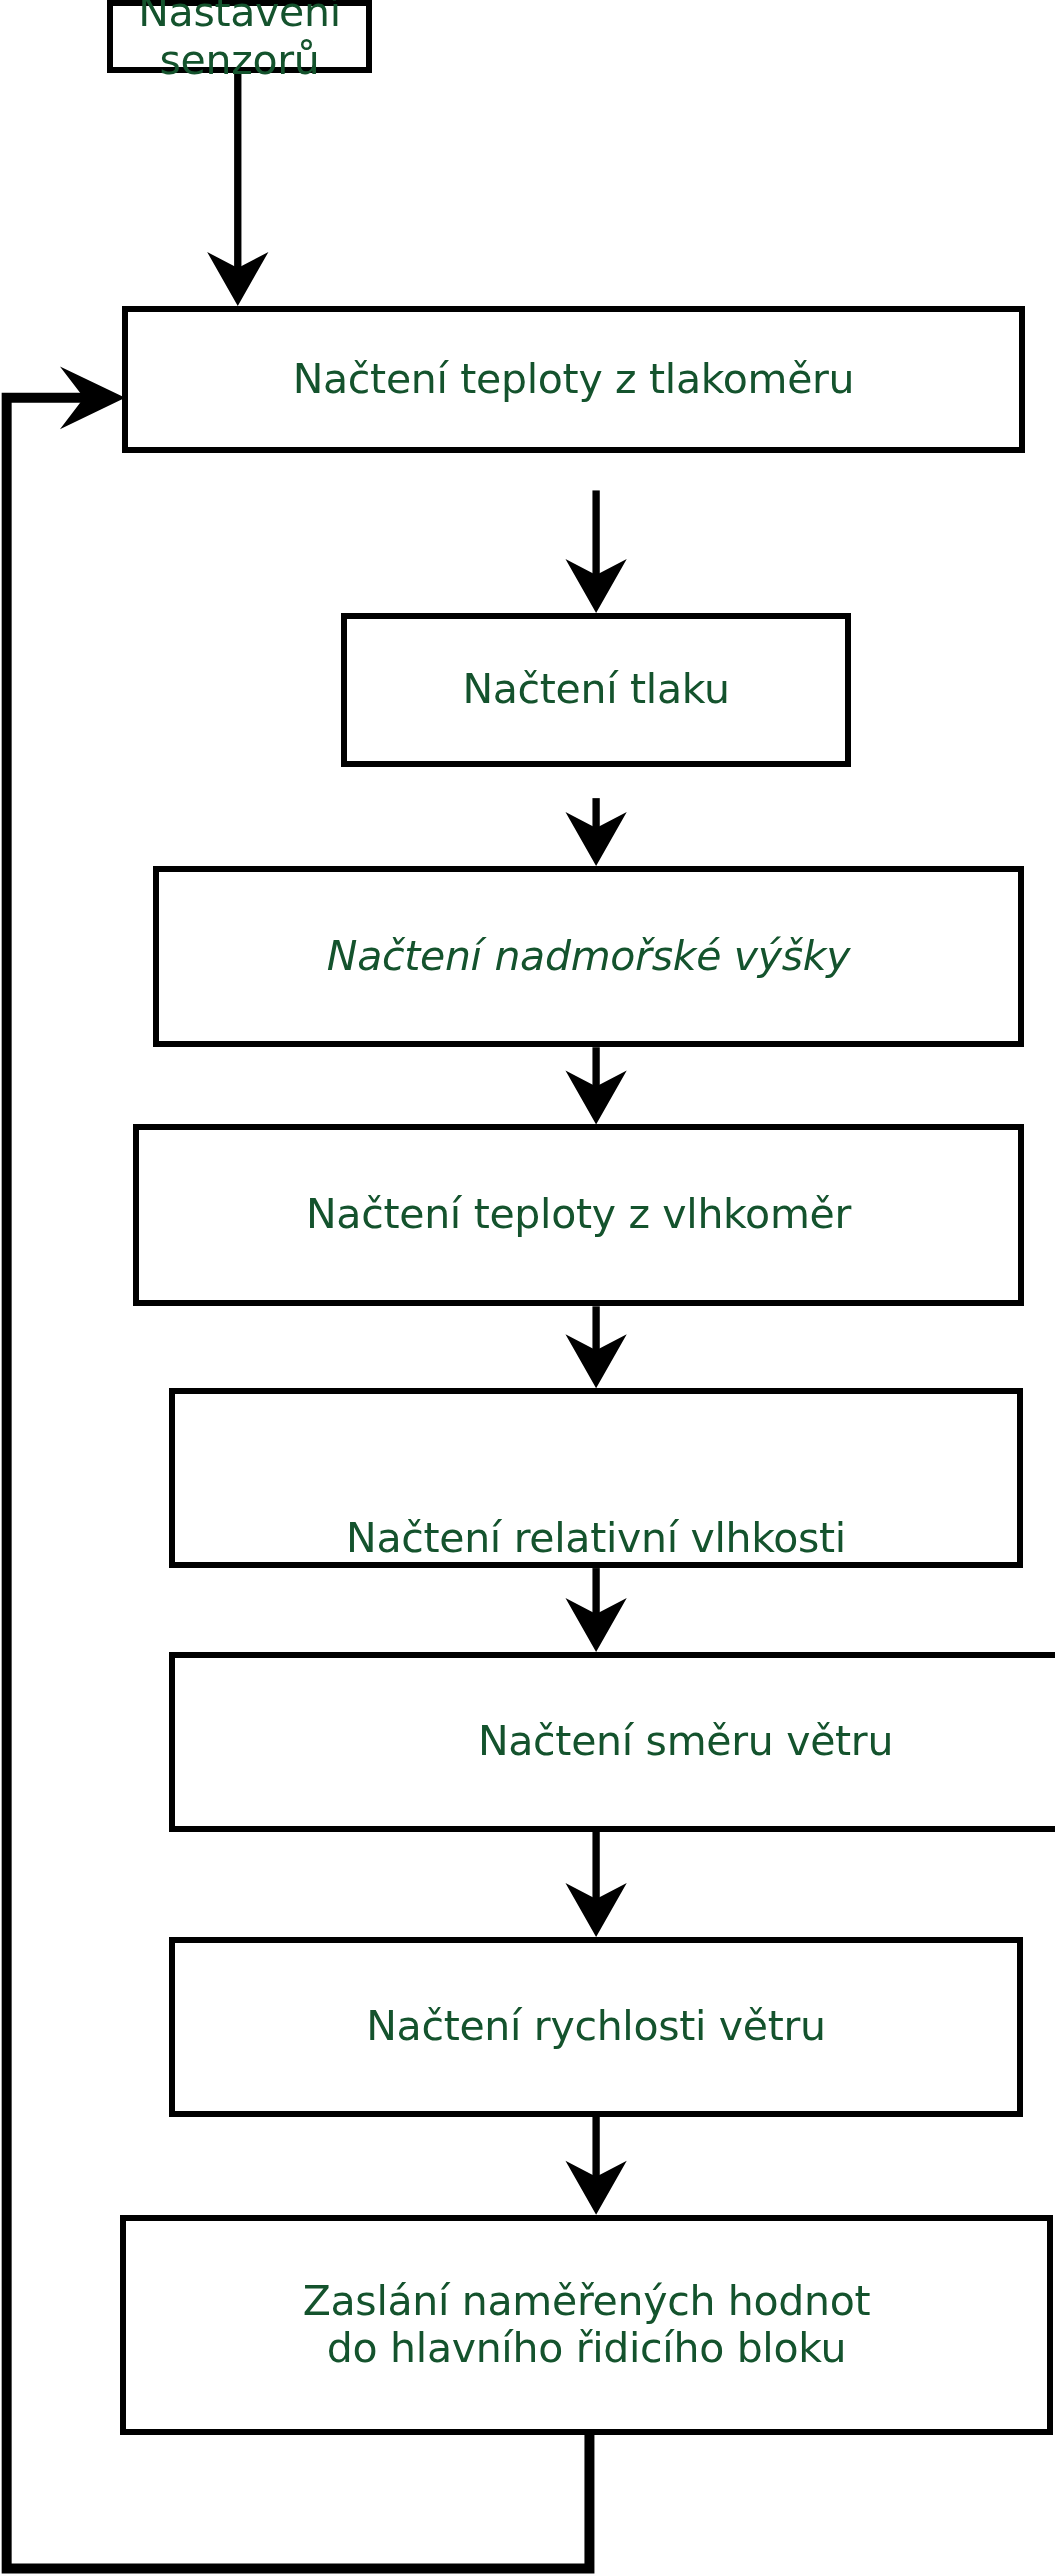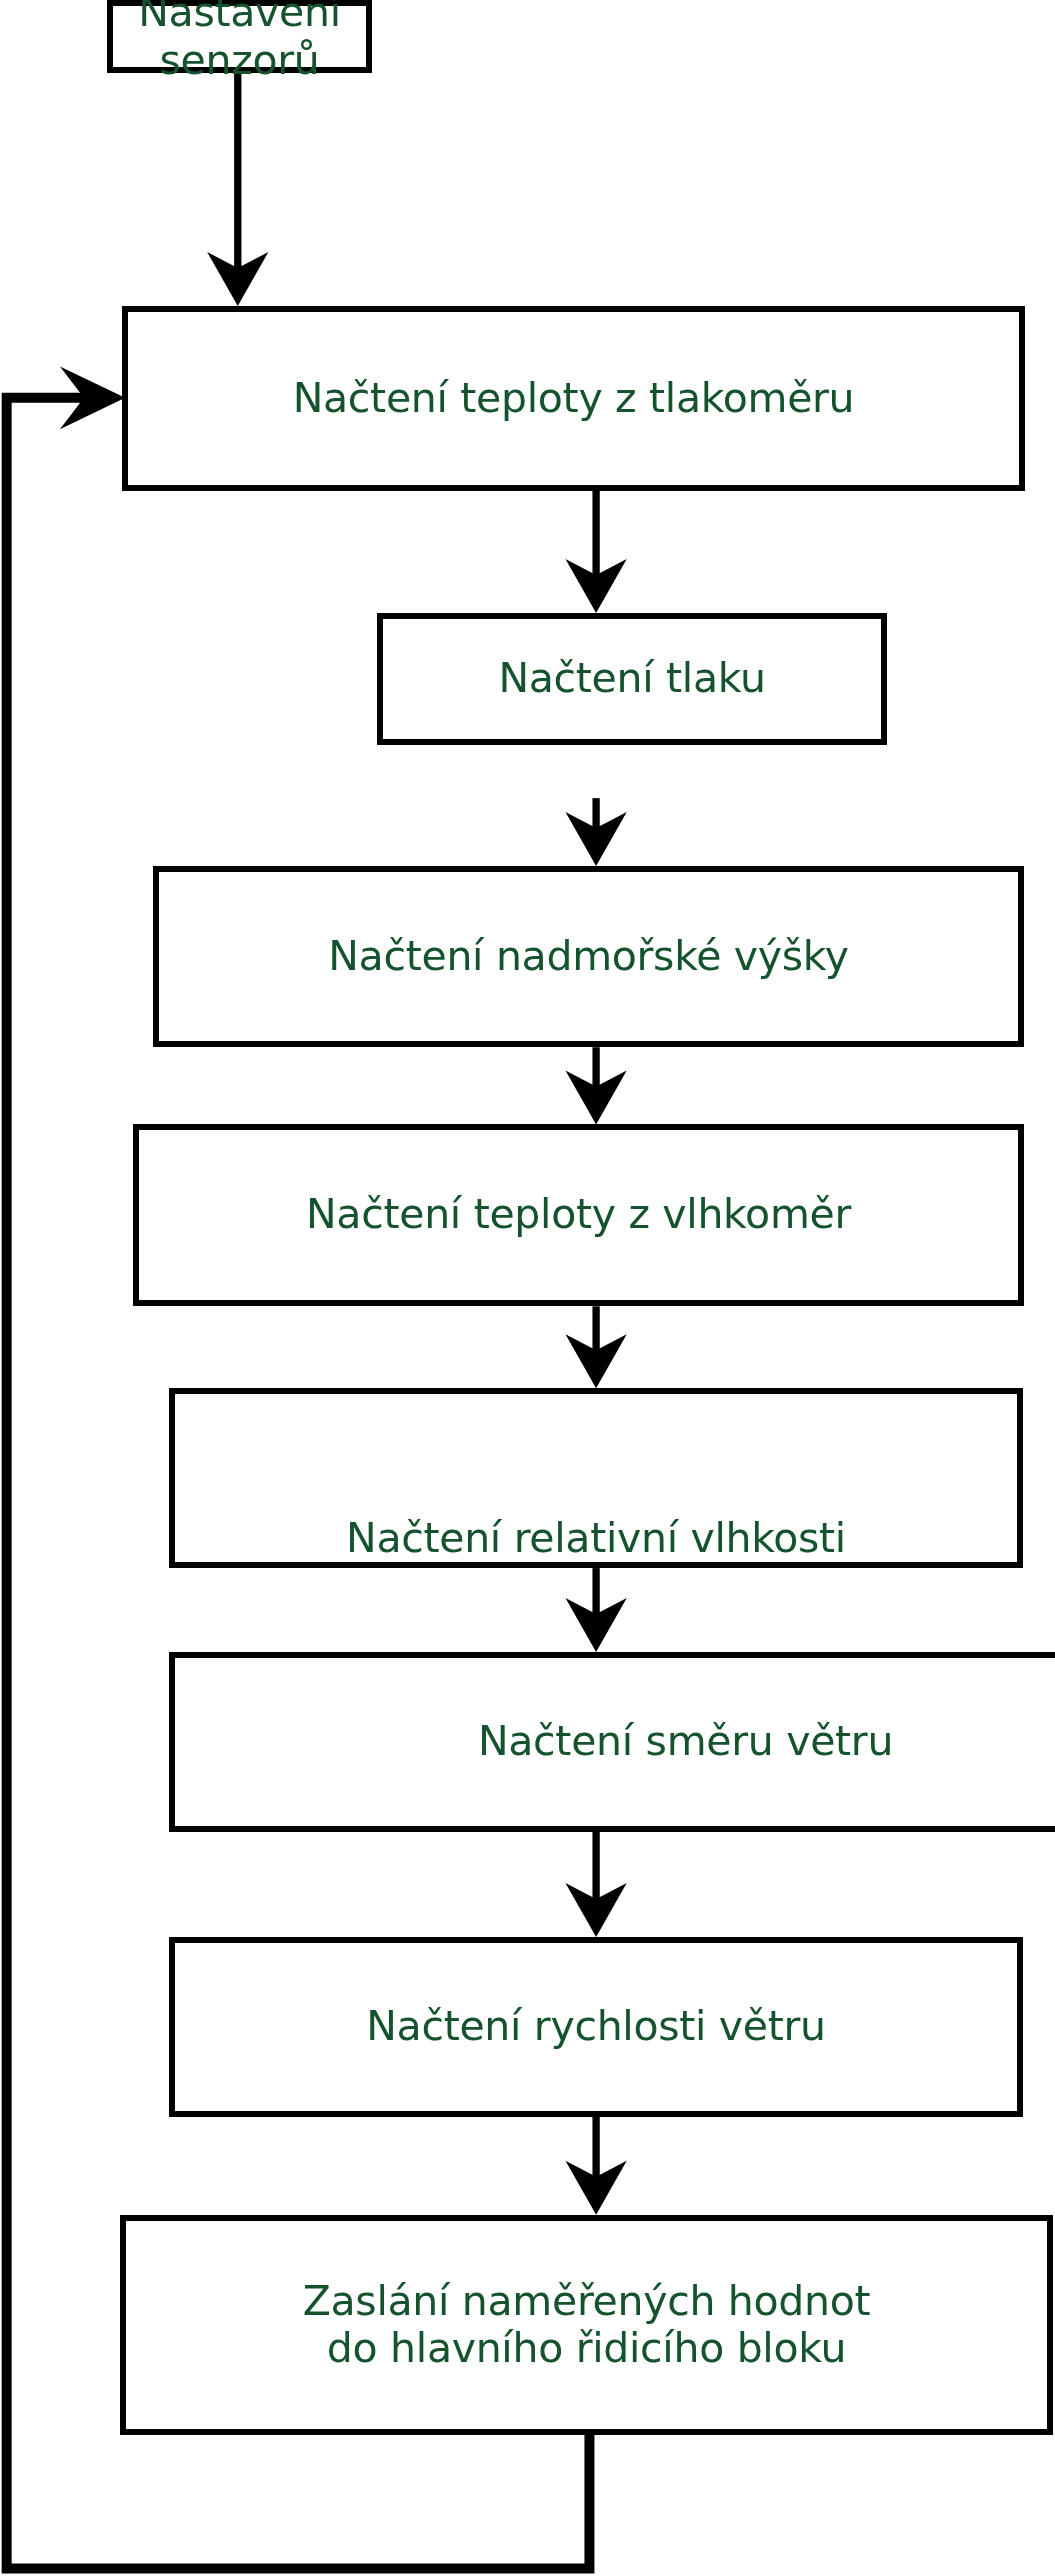--- a/index.html
+++ b/index.html
@@ -101,29 +101,29 @@
       <path d="M 885 3655 L 885 3856 L 10 3856 L 10 597 L 150 597" stroke="#000" stroke-width="15" fill="none" stroke-linecap="square" stroke-linejoin="miter"></path>
       <polygon points="188,597 90,550 126,597 90,644" fill="#000"></polygon>
     </g>
 
   </svg>
 
   <div class="node" style="left:107px; top:0px; width:265px; height:73px;">
     <span class="node-label">Nastavení senzorů</span>
   </div>
 
-  <div class="node" style="left:122px; top:306px; width:903px; height:185px;">
+  <div class="node" style="left:122px; top:306px; width:903px; height:147px;">
     <span class="node-label">Načtení teploty z tlakoměru</span>
   </div>
 
-  <div class="node" style="left:341px; top:613px; width:510px; height:132px;margin-left:36px;">
+  <div class="node" style="left:341px; top:613px; width:510px; height:154px;">
     <span class="node-label">Načtení tlaku</span>
   </div>
 
-  <div class="node" style="left:153px; top:866px; width:871px; height:181px;">
+  <div class="node" style="left:153px; top:866px; width:871px; height:181px;font-style:italic;">
     <span class="node-label">Načtení nadmořské výšky</span>
   </div>
 
   <div class="node" style="left:133px; top:1124px; width:891px; height:182px;justify-content:center;">
     <span class="node-label">Načtení teploty z vlhkoměr</span>
   </div>
 
   <div class="node" style="left:169px; top:1388px; width:854px; height:180px;align-items:flex-end;">
     <span class="node-label">Načtení relativní vlhkosti</span>
   </div>

